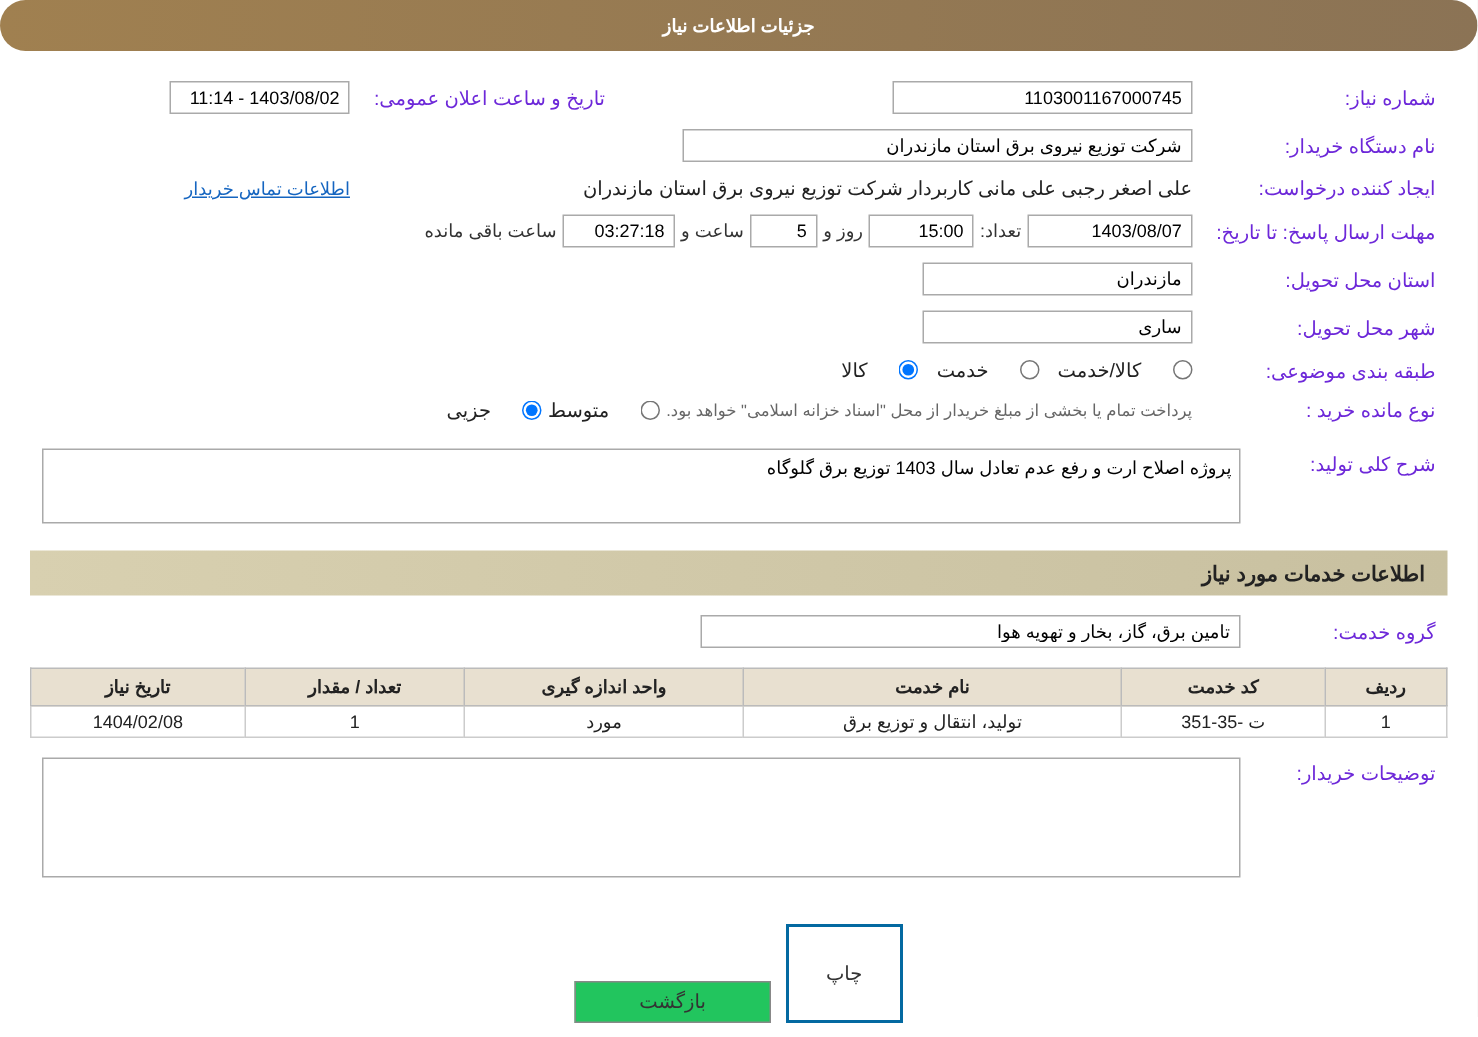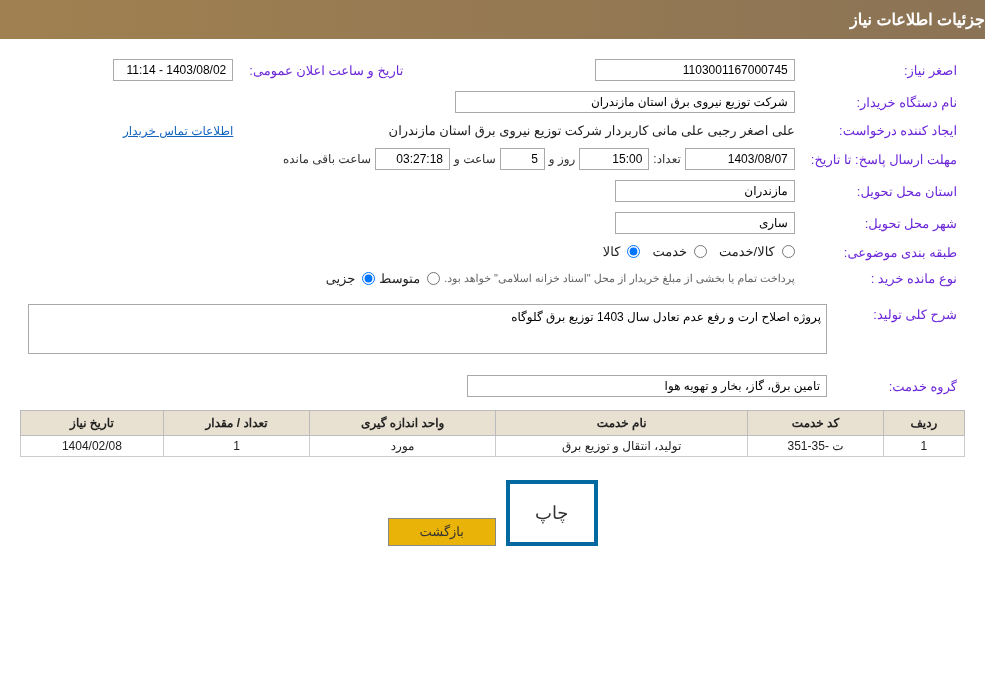--- a/index.html
+++ b/index.html
@@ -12,24 +12,26 @@
     }
     .page-wrapper {
       max-width: 985px;
       margin: 0 auto;
       background: #fff;
       min-height: 691px;
     }
     .header-bar {
       background: linear-gradient(to left, #8B7355, #a08050);
       color: #fff;
+      text-align: center;
       padding: 10px 0;
-      font-size: 16px;
+      font-size: 12px;
       font-weight: bold;
       letter-spacing: 1px;
+      border-radius: 19px;
     }
     .content {
       padding: 15px 20px;
     }
     .info-table {
       width: 100%;
       border-collapse: collapse;
       margin-bottom: 8px;
     }
     .info-table td {
@@ -65,21 +67,21 @@
     }
     .radio-group {
       display: inline-flex;
       gap: 12px;
       align-items: center;
       direction: rtl;
     }
     .radio-item {
       display: inline-flex;
       align-items: center;
-      gap: 7px;
+      gap: 21px;
       cursor: pointer;
     }
     .radio-item input[type="radio"] { cursor: pointer; }
     .section-header {
       background: linear-gradient(to left, #c8c0a0, #d8d0b0);
       padding: 7px 15px;
       font-weight: bold;
       font-size: 14px;
       margin: 10px 0 8px 0;
       text-align: right;
@@ -124,31 +126,31 @@
     }
     .buttons-row {
       text-align: center;
       padding: 15px 0;
       display: flex;
       justify-content: center;
       gap: 10px;
     }
     .btn-print {
       background: #fff;
-      border: 4px solid #0369a1;
+      border: 2px solid #0369a1;
       padding: 5px 25px;
       font-family: Tahoma;
-      font-size: 18px;
+      font-size: 13px;
       cursor: pointer;
       color: #333;
     }
     .btn-back {
-      background: #eab308;
+      background: #22c55e;
       border: 1px solid #888;
-      padding: 5px 31px;
+      padding: 5px 42px;
       font-family: Tahoma;
       font-size: 13px;
       cursor: pointer;
       color: #333;
       margin-top: 38px;
     }
     .inline-label {
       font-size: 12px;
       color: #333;
     }
@@ -168,21 +170,21 @@
 
   <div class="header-bar">
     <span>جزئیات اطلاعات نیاز</span>
   </div>
 
   <div class="content">
 
     <table class="info-table">
       <tbody>
           <tr>
-        <td class="label-cell">اصغر نیاز:</td>
+        <td class="label-cell">شماره نیاز:</td>
         <td class="value-cell">
           <input class="input-box input-medium" type="text" readonly="" value="1103001167000745" style="">
         </td>
         <td style="width:30px;"></td>
         <td class="label-cell" style="text-align:right;">تاریخ و ساعت اعلان عمومی:</td>
         <td class="value-cell">
           <input class="input-box input-small" type="text" readonly="" value="1403/08/02 - 11:14" style="">
         </td>
       </tr>
 
@@ -276,20 +278,23 @@
       <tbody>
           <tr>
         <td class="label-cell" style="width:130px; vertical-align:top; padding-top:8px;">شرح کلی تولید:</td>
         <td>
           <textarea class="description-box" rows="2" readonly="" style="">پروژه اصلاح ارت و رفع عدم تعادل سال 1403 توزیع برق گلوگاه</textarea>
         </td>
       </tr>
     </tbody>
       </table>
 
+    <div class="section-header">
+      <span>اطلاعات خدمات مورد نیاز</span>
+    </div>
 
     <table class="info-table">
       <tbody>
           <tr>
         <td class="label-cell">گروه خدمت:</td>
         <td>
           <input class="input-box" style="width: 360px;" type="text" readonly="" value="تامین برق، گاز، بخار و تهویه هوا">
         </td>
       </tr>
     </tbody>
@@ -311,19 +316,29 @@
           <td>1</td>
           <td>ت -35-351</td>
           <td>تولید، انتقال و توزیع برق</td>
           <td>مورد</td>
           <td>1</td>
           <td>1404/02/08</td>
         </tr>
       </tbody>
     </table>
 
+    <table class="info-table">
+      <tbody>
+          <tr>
+        <td class="label-cell" style="width:130px; vertical-align:top; padding-top:8px;">توضیحات خریدار:</td>
+        <td>
+          <textarea class="buyer-desc-box" rows="4" style=""></textarea>
+        </td>
+      </tr>
+    </tbody>
+      </table>
 
     <div class="buttons-row">
       <button class="btn-print">چاپ</button>
       <button class="btn-back">بازگشت</button>
     </div>
   </div>
 </div>
 
 </body></html>

